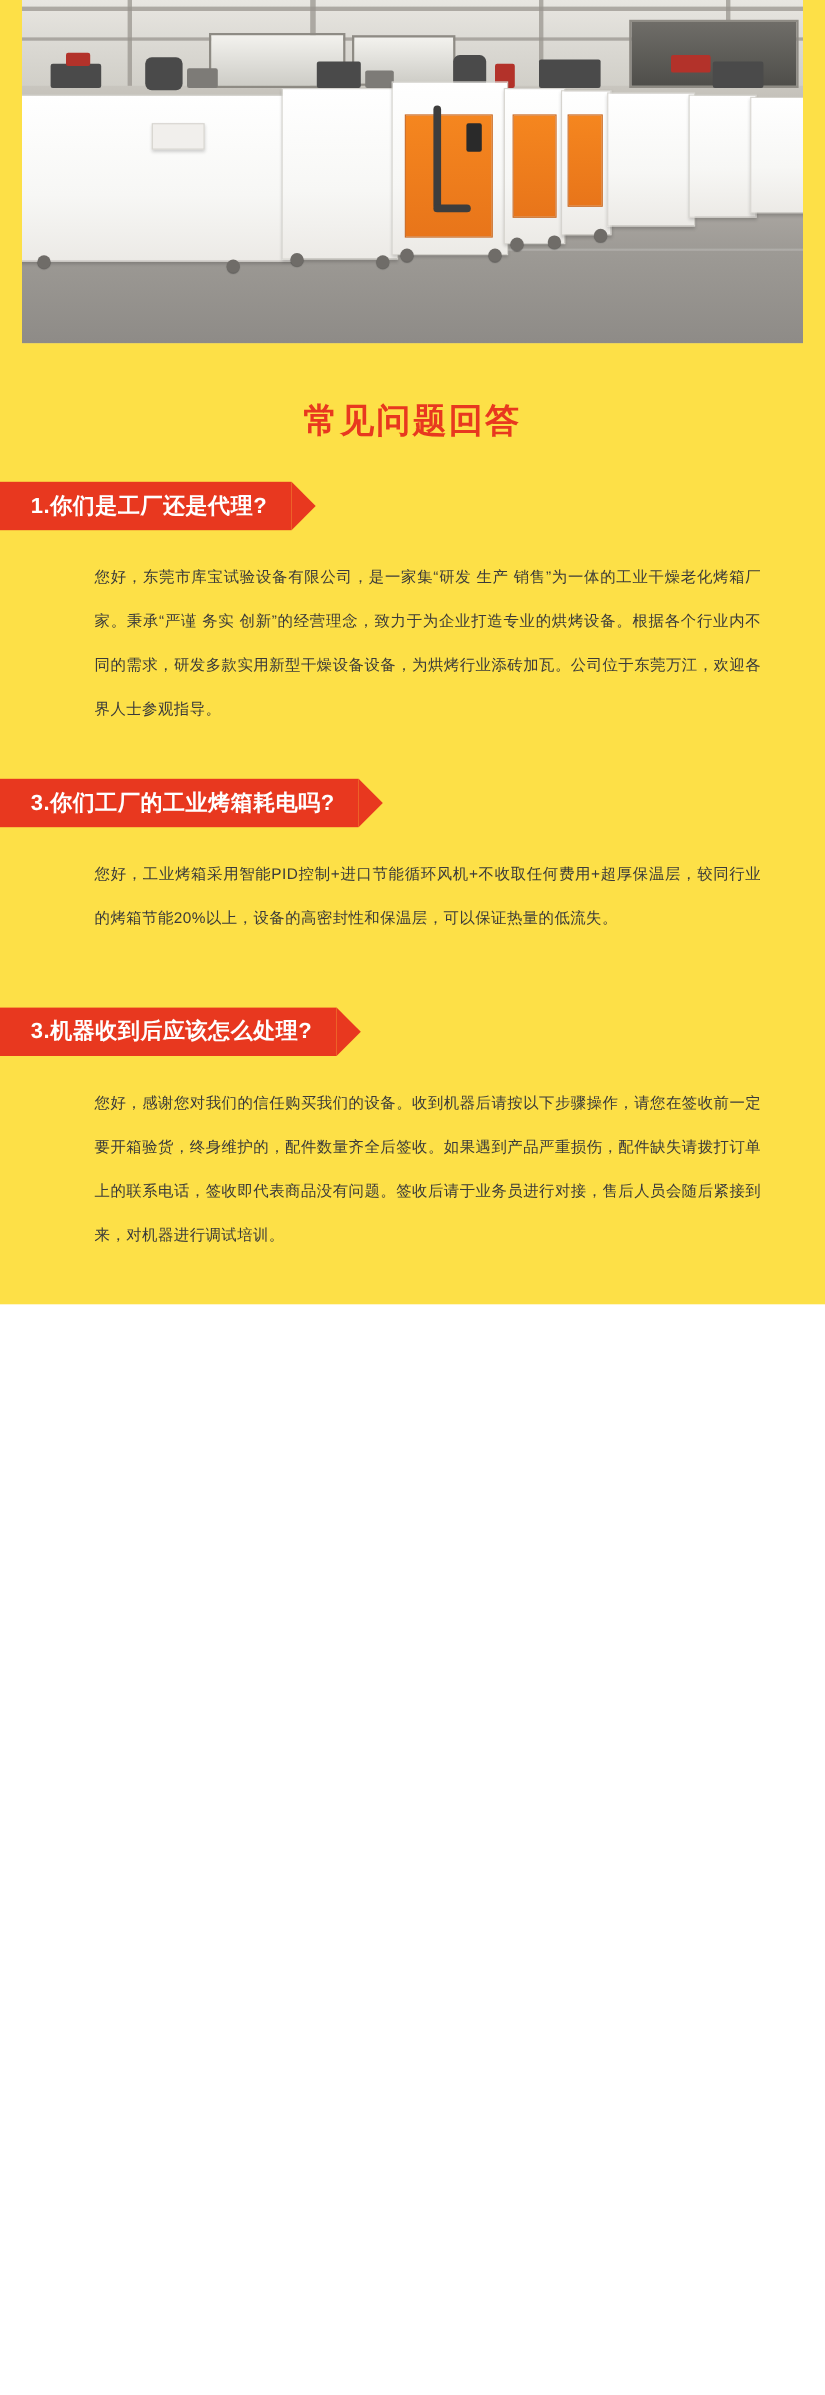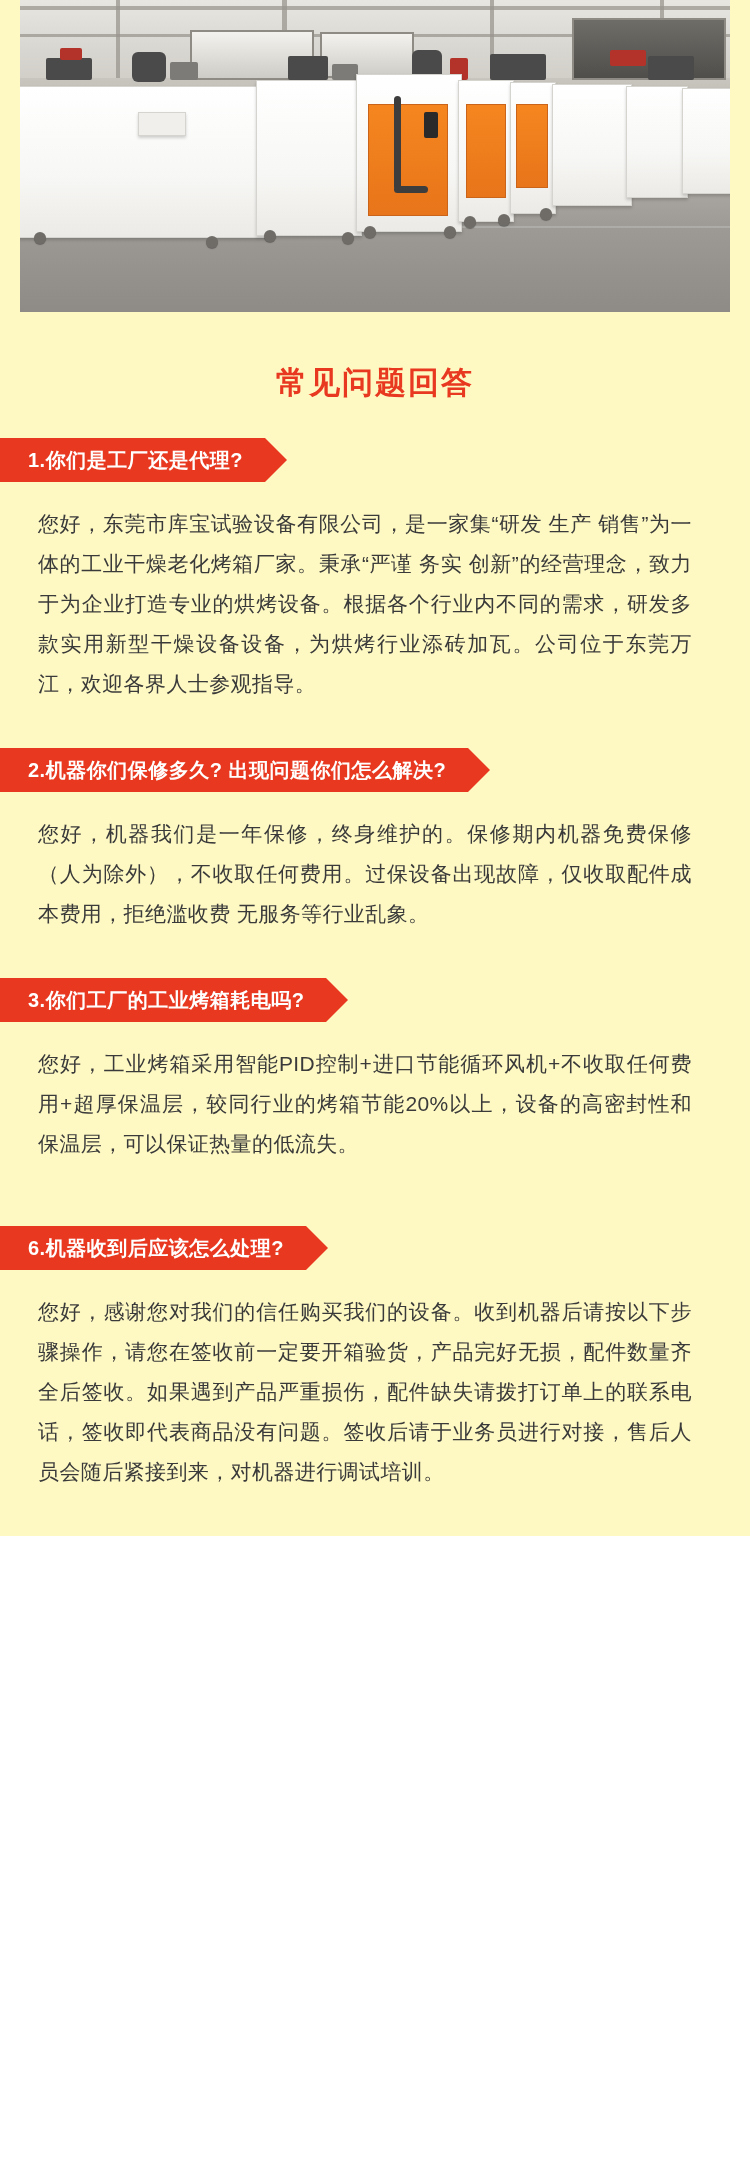--- a/index.html
+++ b/index.html
@@ -9,21 +9,21 @@
   }
   body {
     width: 750px;
     font-family: "Liberation Sans", "DejaVu Sans", sans-serif;
     color: #333333;
     -webkit-font-smoothing: antialiased;
   }
   .page {
     width: 750px;
     position: relative;
-    background: #fef9c3;
+    background: #fde047;
     overflow: hidden;
   }
 
   
   .hero {
     position: relative;
     width: 710px;
     height: 312px;
     margin: 0 auto;
     overflow: hidden;
@@ -128,22 +128,22 @@
   .ribbon:after {
     content: "";
     position: absolute;
     right: -22px; top: 0;
     width: 0; height: 0;
     border-left: 22px solid #e8381f;
     border-top: 22px solid transparent;
     border-bottom: 22px solid transparent;
   }
   .answer {
-    margin: 22px 58px 44px 38px;
-    font-size: 21px;
+    margin: 22px 58px 44px 86px;
+    font-size: 14px;
     line-height: 40px;
     color: #3a3a3a;
     text-align: justify;
     letter-spacing: .4px;
   }
   .spacer-lg { height: 18px; }
 </style>
 </head>
 <body>
 
@@ -210,31 +210,27 @@
     <div class="caster" style="left:520px;top:208px;"></div>
   </div>
 
   <div class="main-title">常见问题回答</div>
 
   <div class="qa-block">
     <div class="ribbon">1.你们是工厂还是代理?</div>
     <div class="answer">您好，东莞市库宝试验设备有限公司，是一家集“研发 生产 销售”为一体的工业干燥老化烤箱厂家。秉承“严谨 务实 创新”的经营理念，致力于为企业打造专业的烘烤设备。根据各个行业内不同的需求，研发多款实用新型干燥设备设备，为烘烤行业添砖加瓦。公司位于东莞万江，欢迎各界人士参观指导。</div>
   </div>
 
-  <div class="qa-block">
-    <div class="ribbon">2.机器你们保修多久? 出现问题你们怎么解决?</div>
-    <div class="answer">您好，机器我们是一年保修，终身维护的。保修期内机器免费保修（人为除外），不收取任何费用。过保设备出现故障，仅收取配件成本费用，拒绝滥收费 无服务等行业乱象。</div>
-  </div>
 
 
   <div class="qa-block">
     <div class="ribbon">3.你们工厂的工业烤箱耗电吗?</div>
     <div class="answer">您好，工业烤箱采用智能PID控制+进口节能循环风机+不收取任何费用+超厚保温层，较同行业的烤箱节能20%以上，设备的高密封性和保温层，可以保证热量的低流失。</div>
   </div>
 
   <div class="spacer-lg"></div>
 
   <div class="qa-block">
-    <div class="ribbon">6.机器收到后应该怎么处理?</div>
-    <div class="answer">您好，感谢您对我们的信任购买我们的设备。收到机器后请按以下步骤操作，请您在签收前一定要开箱验货，产品完好无损，配件数量齐全后签收。如果遇到产品严重损伤，配件缺失请拨打订单上的联系电话，签收即代表商品没有问题。签收后请于业务员进行对接，售后人员会随后紧接到来，对机器进行调试培训。</div>
+    <div class="ribbon">3.机器收到后应该怎么处理?</div>
+    <div class="answer">您好，感谢您对我们的信任购买我们的设备。收到机器后请按以下步骤操作，请您在签收前一定要开箱验货，终身维护的，配件数量齐全后签收。如果遇到产品严重损伤，配件缺失请拨打订单上的联系电话，签收即代表商品没有问题。签收后请于业务员进行对接，售后人员会随后紧接到来，对机器进行调试培训。</div>
   </div>
 
 </div>
 
 </body></html>

